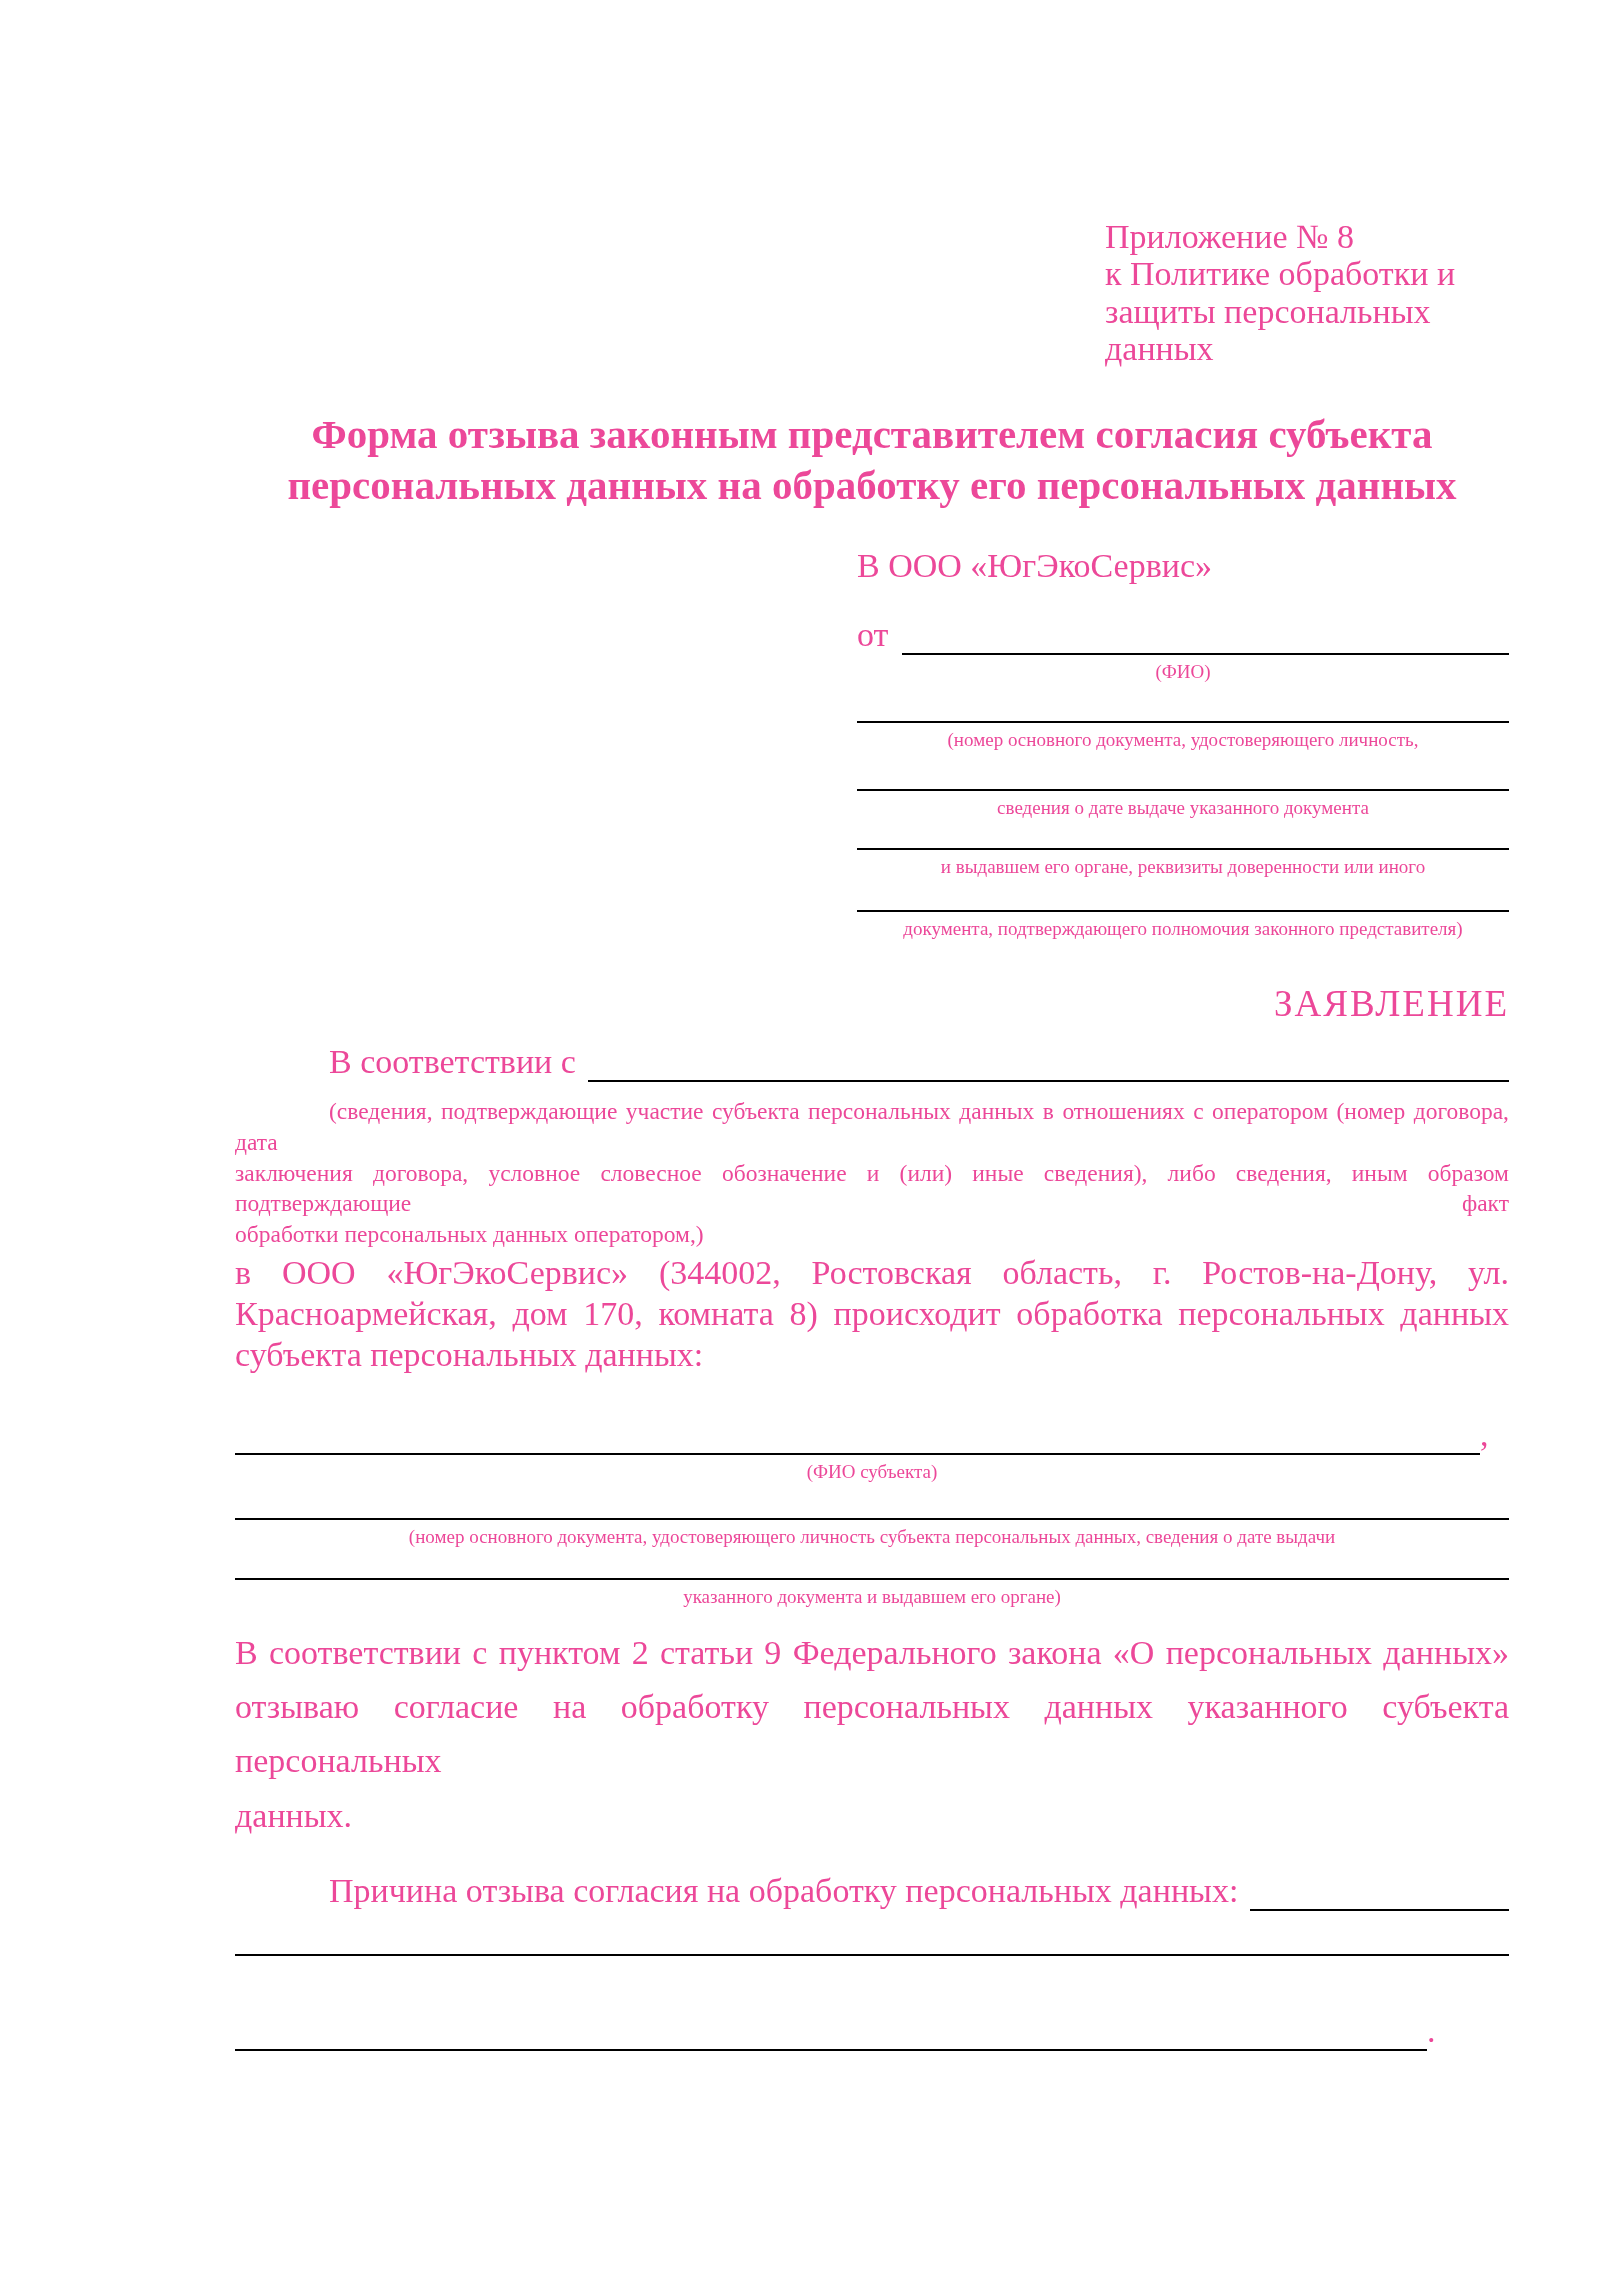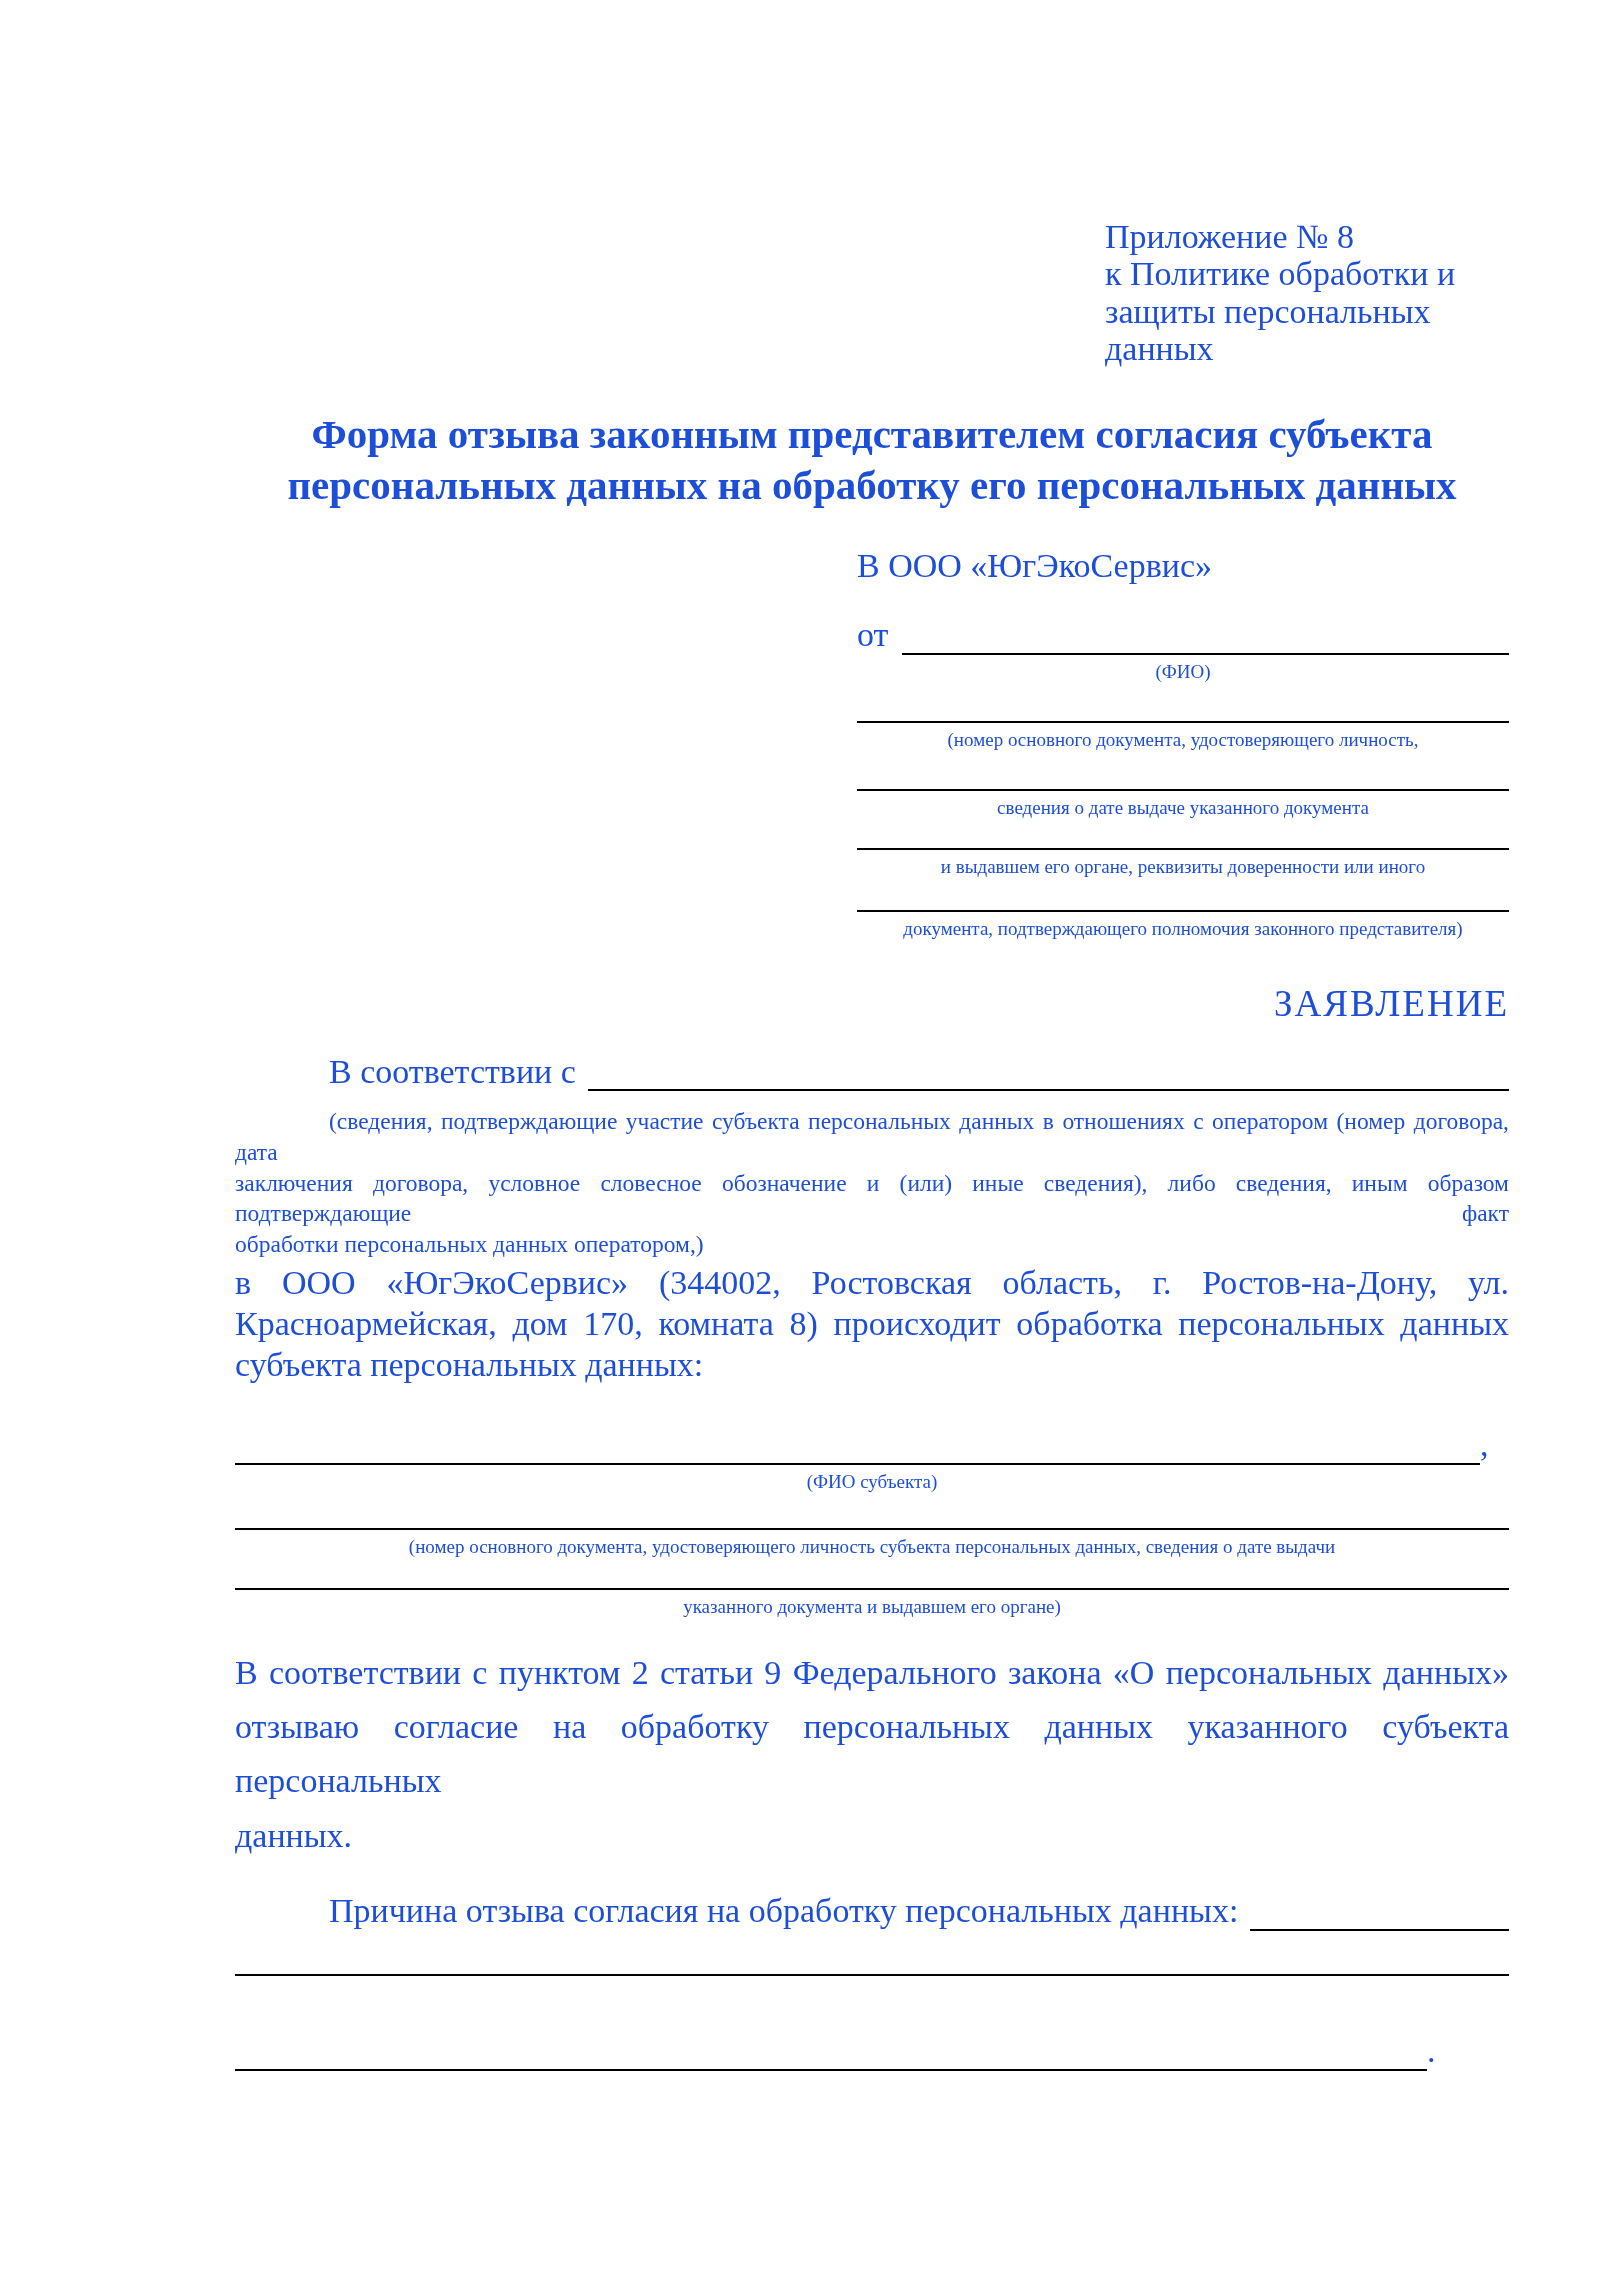--- a/index.html
+++ b/index.html
@@ -1,18 +1,18 @@
 <!DOCTYPE html>
 <html lang="ru"><head>
 <meta charset="utf-8">
 <style>
   html,body{margin:0;padding:0;background:#ffffff;}
   .page{
     width:1621px;height:2293px;
-    background:#ffffff;color:#1d4ed8;
+    background:#ffffff;color:#ec4899;
     font-family:"Liberation Serif","DejaVu Serif",serif;
     font-size:34px;line-height:1.18;
     box-sizing:border-box;
     padding:218px 112px 0 235px;
     position:relative;overflow:hidden;
   }
   
   .blank{display:inline-block;border-bottom:2.9px solid #000;height:1em;vertical-align:baseline;}
   .fill{flex:1 1 auto;border-bottom:2.9px solid #000;height:1.05em;}
   .rule{border-bottom:2.9px solid #000;height:0;width:100%;}
@@ -27,21 +27,21 @@
   .addr{margin-left:622px;margin-top:35px;}
   .addr .to{margin-bottom:29px;}
   .addr .grp{margin-top:37px;}
   
   .heading{margin-top:41px;text-align:right;font-size:37px;letter-spacing:2px;}
   .j{text-align:justify;text-align-last:justify;}
   .ind{text-indent:94px;}
   .evidence{font-size:23.5px;line-height:1.3;margin-top:14px;}
   .oper{line-height:1.2;margin-top:3.9px;}
   .wide{line-height:1.6;}
-  .mt10{margin-top:27px;align-items:center;}
+  .mt10{margin-top:17px;}
   .mt28{margin-top:27.4px;}
   .mt30{margin-top:29px;}
   .mt36{margin-top:35px;}
   .mt40{margin-top:39px;}
   .comma-row .fill{flex:0 0 1245px;}
   .period-row .blank{width:1192px;}
 </style>
 </head>
 <body>
 

